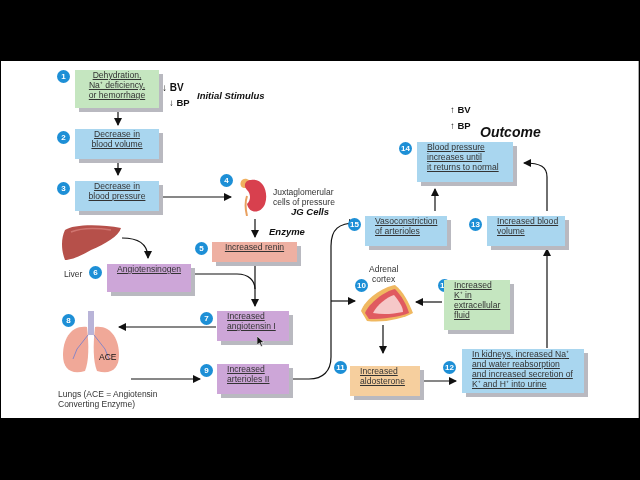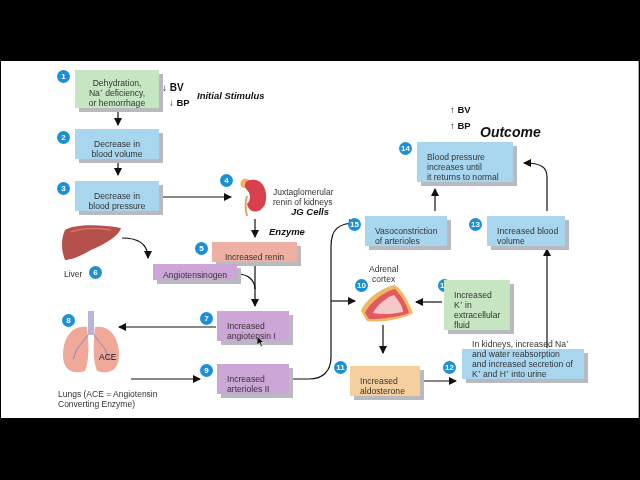--- a/index.html
+++ b/index.html
@@ -1,19 +1,19 @@
 <!DOCTYPE html>
 <html><head>
 <meta charset="utf-8">
 <style>
   html, body { margin:0; padding:0; background:#000; }
   body { width:640px; height:480px; position:relative; overflow:hidden; font-family:"Liberation Sans", sans-serif; }
   #slide { position:absolute; left:1px; top:61px; width:637px; height:357px; background:#fff; border-right:1px solid #aaa; overflow:hidden; }
   .abs { position:absolute; }
-  .box { position:absolute; box-shadow:4px 4px 0 #b9b9c0; color:#333; font-size:8.6px; line-height:10px; display:flex; align-items:flex-end; box-sizing:border-box; }
+  .box { position:absolute; box-shadow:4px 4px 0 #b9b9c0; color:#333; font-size:8.6px; line-height:10px; display:flex; align-items:flex-start; box-sizing:border-box;text-decoration:underline; }
   .box.center { justify-content:center; text-align:center; }
   .box.left { padding-left:10px; }
   .green { background:#c5e6c0; }
   .blue { background:#a9d6ef; }
   .pink { background:#eeb0a2; }
   .purple { background:#cda6d8; }
   .orange { background:#f6cf9e; }
   .badge { position:absolute; width:13px; height:13px; border-radius:50%; background:#1d8fd6; color:#fff; font-size:8px; font-weight:bold; display:flex; align-items:center; justify-content:center; font-family:"Liberation Sans", sans-serif; }
   .lbl { position:absolute; font-size:8.5px; color:#333; line-height:10px; }
   .bold { font-weight:bold; color:#111; }
@@ -97,36 +97,36 @@
   </div>
 
   <div class="badge" style="left:219px;top:113px;">4</div>
   <svg class="abs" style="left:238px;top:113px;" width="30" height="42">
     <path d="M10,6 C4,2 0,8 2,12 C4,16 12,14 14,8 Z" fill="#f0b060"></path>
     <path d="M12,6 C24,4 30,18 26,30 C22,40 10,40 8,30 C12,26 12,20 8,16 C4,12 6,6 12,6 Z" fill="#d8404e"></path>
     <path d="M8,22 C6,28 6,34 8,42" stroke="#e8a060" stroke-width="2" fill="none"></path>
   </svg>
   <div class="lbl ital" style="left:290px;top:114px;font-size:9.5px;margin-top:32px;">JG Cells</div>
   <div class="lbl" style="left:272px;top:126px;">Juxtaglomerular</div>
-  <div class="lbl" style="left:272px;top:136px;">renin of kidneys</div>
+  <div class="lbl" style="left:272px;top:136px;">cells of pressure</div>
   <div class="lbl ital" style="left:268px;top:166px;font-size:9.5px;">Enzyme</div>
 
   <div class="badge" style="left:194px;top:181px;">5</div>
   <div class="box center pink" style="left:211px;top:181px;width:85px;height:20px;">
     <div>Increased renin</div>
   </div>
 
   <svg class="abs" style="left:60px;top:161px;" width="62" height="40">
     <path d="M4,8 C12,2 40,2 60,6 C58,14 44,22 30,28 C20,34 10,38 4,38 C0,28 0,16 4,8 Z" fill="#b6504a"></path>
     <path d="M10,10 C20,6 36,6 50,8" stroke="#d07570" stroke-width="1.5" fill="none"></path>
   </svg>
   <div class="lbl" style="left:63px;top:208px;">Liver</div>
 
   <div class="badge" style="left:88px;top:205px;">6</div>
-  <div class="box center purple" style="left:106px;top:203px;width:84px;height:16px;margin-left:46px;">
+  <div class="box center purple" style="left:106px;top:203px;width:84px;height:28px;">
     <div>Angiotensinogen</div>
   </div>
 
   <div class="badge" style="left:199px;top:251px;">7</div>
   <div class="box left purple" style="left:216px;top:250px;width:72px;height:30px;">
     <div>
       <div>Increased</div>
       <div>angiotensin I</div>
     </div>
   </div>
@@ -200,21 +200,21 @@
 
   <div class="badge" style="left:333px;top:300px;">11</div>
   <div class="box left orange" style="left:349px;top:305px;width:70px;height:30px;">
     <div>
       <div>Increased</div>
       <div>aldosterone</div>
     </div>
   </div>
 
   <div class="badge" style="left:442px;top:300px;">12</div>
-  <div class="box left blue" style="left:461px;top:288px;width:122px;height:30px;">
+  <div class="box left blue" style="left:461px;top:288px;width:122px;height:44px;">
     <div>
       <div>In kidneys, increased Na⁺</div>
       <div>and water reabsorption</div>
       <div>and increased secretion of</div>
       <div>K⁺ and H⁺ into urine</div>
     </div>
   </div>
 
   <svg class="abs" style="left:256px;top:275px;" width="8" height="11">
     <path d="M0,0 L0,9 L2.5,7 L4,10.5 L5.5,10 L4,6.5 L7,6.5 Z" fill="#111" stroke="#fff" stroke-width="0.6"></path>

